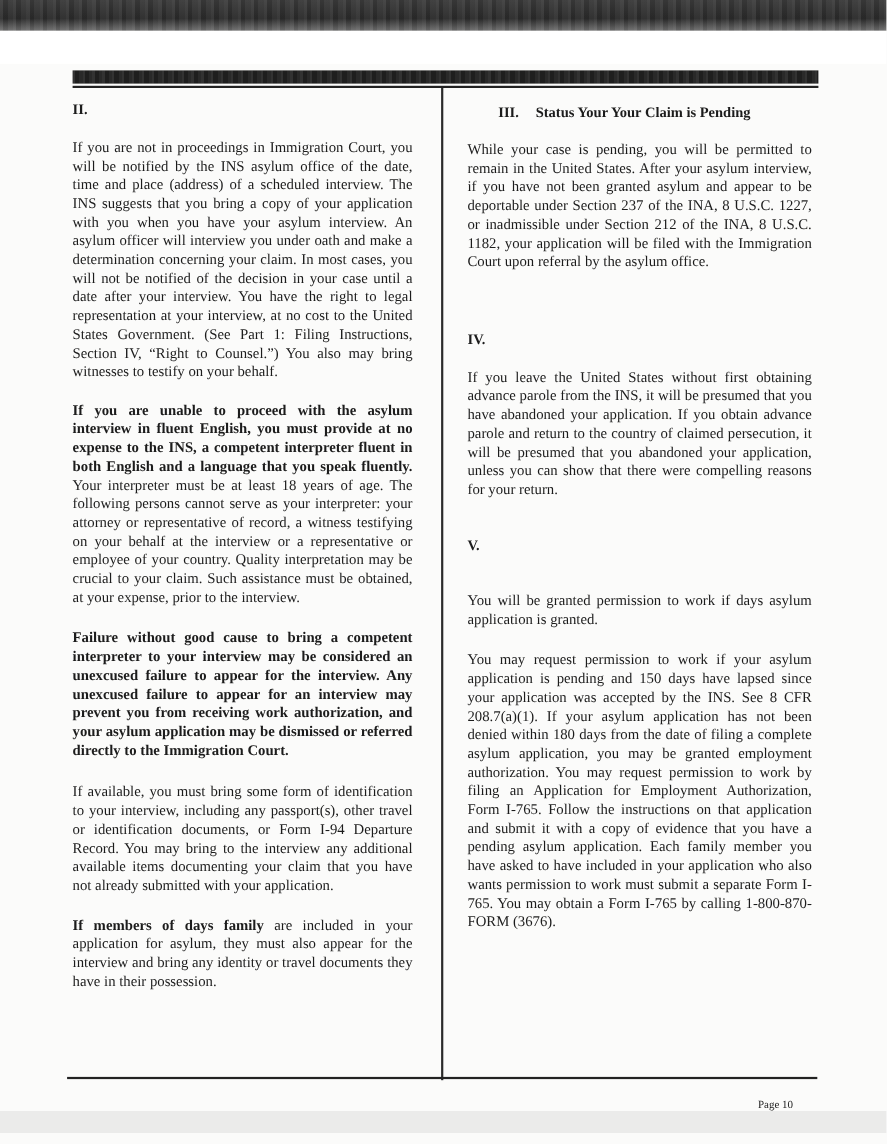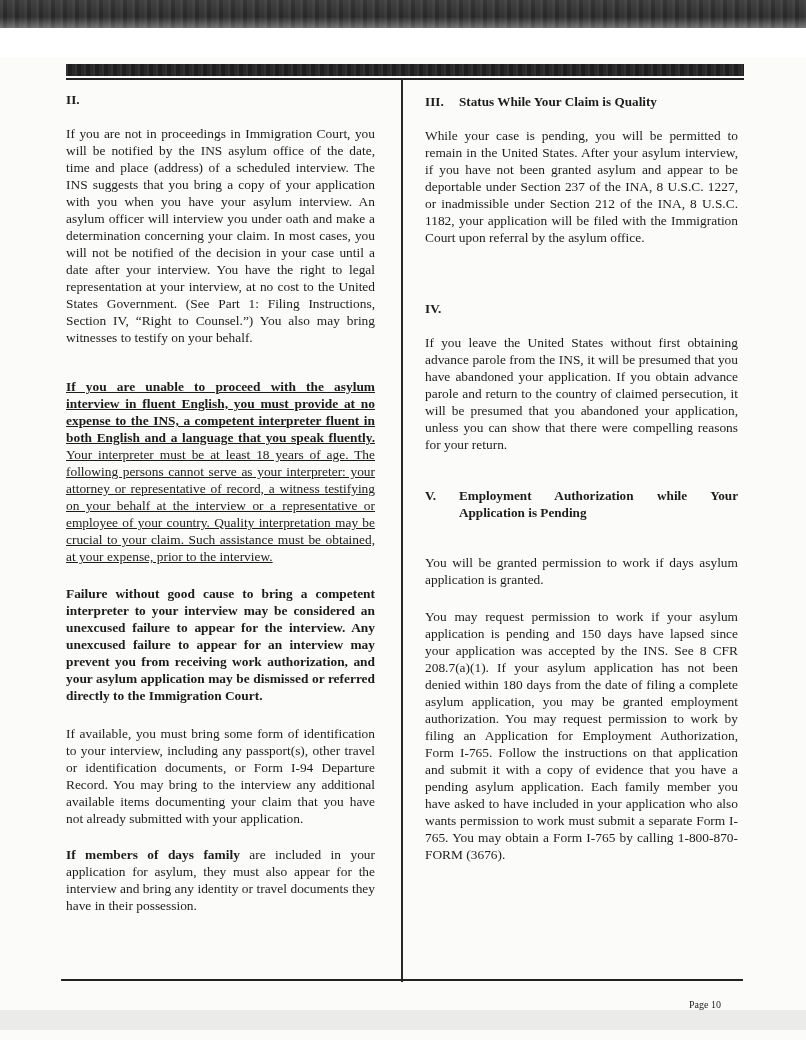--- a/index.html
+++ b/index.html
@@ -56,51 +56,50 @@
 <div class="header-bar"></div>
 <div class="header-rule"></div>
 <div class="col-divider"></div>
 
 <div class="col col-left">
   <section>
     <h2 class="sec" style="margin-top:3px;">
       <span class="num">II.</span>
     </h2>
     <p style="margin-top:17px;">If you are not in proceedings in Immigration Court, you will be notified by the INS asylum office of the date, time and place (address) of a scheduled interview.  The INS suggests that you bring a copy of your application with you when you have your asylum interview.  An asylum officer will interview you under oath and make a determination concerning your claim.  In most cases, you will not be notified of the decision in your case until a date after your interview.  You have the right to legal representation at your interview, at no cost to the United States Government.  (See Part 1: Filing Instructions, Section IV, “Right to Counsel.”)  You also may bring witnesses to testify on your behalf.</p>
-    <p style="margin-top:32px;text-decoration:underline;">
+    <p style="margin-top:18px;">
       <span class="b">If you are unable to proceed with the asylum interview in fluent English, you must provide at no expense to the INS, a competent interpreter fluent in both English and a language that you speak fluently.</span><span> Your interpreter must be at least 18 years of age.  The following persons cannot serve as your interpreter:  your attorney or representative of record, a witness testifying on your behalf at the interview or a representative or employee of your country.  Quality interpretation may be crucial to your claim.  Such assistance must be obtained, at your expense, prior to the interview.</span>
     </p>
     <p class="b" style="margin-top:20px;">Failure without good cause to bring a competent interpreter to your interview may be considered an unexcused failure to appear for the interview. Any unexcused failure to appear for an interview may prevent you from receiving work authorization, and your asylum application may be dismissed or referred directly to the Immigration Court.</p>
     <p style="margin-top:21px;">If available, you must bring some form of identification to your interview, including any passport(s), other travel or identification documents, or Form I-94 Departure Record.  You may bring to the interview any additional available items documenting your claim that you have not already submitted with your application.</p>
     <p style="margin-top:19px;">
       <span class="b">If members of days family</span><span> are included in your application for asylum, they must also appear for the interview and bring any identity or travel documents they have in their possession.</span>
     </p>
   </section>
 </div>
 
 <div class="col col-right">
   <section>
-    <h2 class="sec" style="margin-top:5px;">
+    <h2 class="sec" style="margin-top:5px;margin-left:28px;">
       <span class="num">III.</span>
-      <span class="ttl">Status While Your Claim is Quality</span>
+      <span class="ttl">Status Your Your Claim is Pending</span>
     </h2>
     <p style="margin-top:17px;">While your case is pending, you will be permitted to remain in the United States.  After your asylum interview, if you have not been granted asylum and appear to be deportable under Section 237 of the INA, 8 U.S.C. 1227, or inadmissible under Section 212 of the INA, 8 U.S.C. 1182, your application will be filed with the Immigration Court upon referral by the asylum office.</p>
   </section>
 
   <section>
     <h2 class="sec" style="margin-top:54px;">
       <span class="num">IV.</span>
     </h2>
     <p style="margin-top:17px;">If you leave the United States without first obtaining advance parole from the INS, it will be presumed that you have abandoned your application.  If you obtain advance parole and return to the country of claimed persecution, it will be presumed that you abandoned your application, unless you can show that there were compelling reasons for your return.</p>
   </section>
 
   <section>
     <h2 class="sec" style="margin-top:34px; text-align:justify;">
       <span class="num">V.</span>
-      <span class="ttl">Employment Authorization while Your Application is Pending</span>
     </h2>
     <p style="margin-top:33px;">You will be granted permission to work if days asylum application is granted.</p>
     <p style="margin-top:20px;">You may request permission to work if your asylum application is pending and 150 days have lapsed since your application was accepted by the INS.  See 8 CFR 208.7(a)(1). If your asylum application has not been denied within 180 days from the date of filing a complete asylum application, you may be granted employment authorization.  You may request permission to work by filing an Application for Employment Authorization, Form I-765. Follow the instructions on that application and submit it with a copy of evidence that you have a pending asylum application.  Each family member you have asked to have included in your application who also wants permission to work must submit a separate Form I-765.  You may obtain a Form I-765 by calling 1-800-870-FORM (3676).</p>
   </section>
 </div>
 
 <div class="footer-rule"></div>
 <div class="page-num">Page 10</div>
 <div class="scan-bottom"></div>
 

